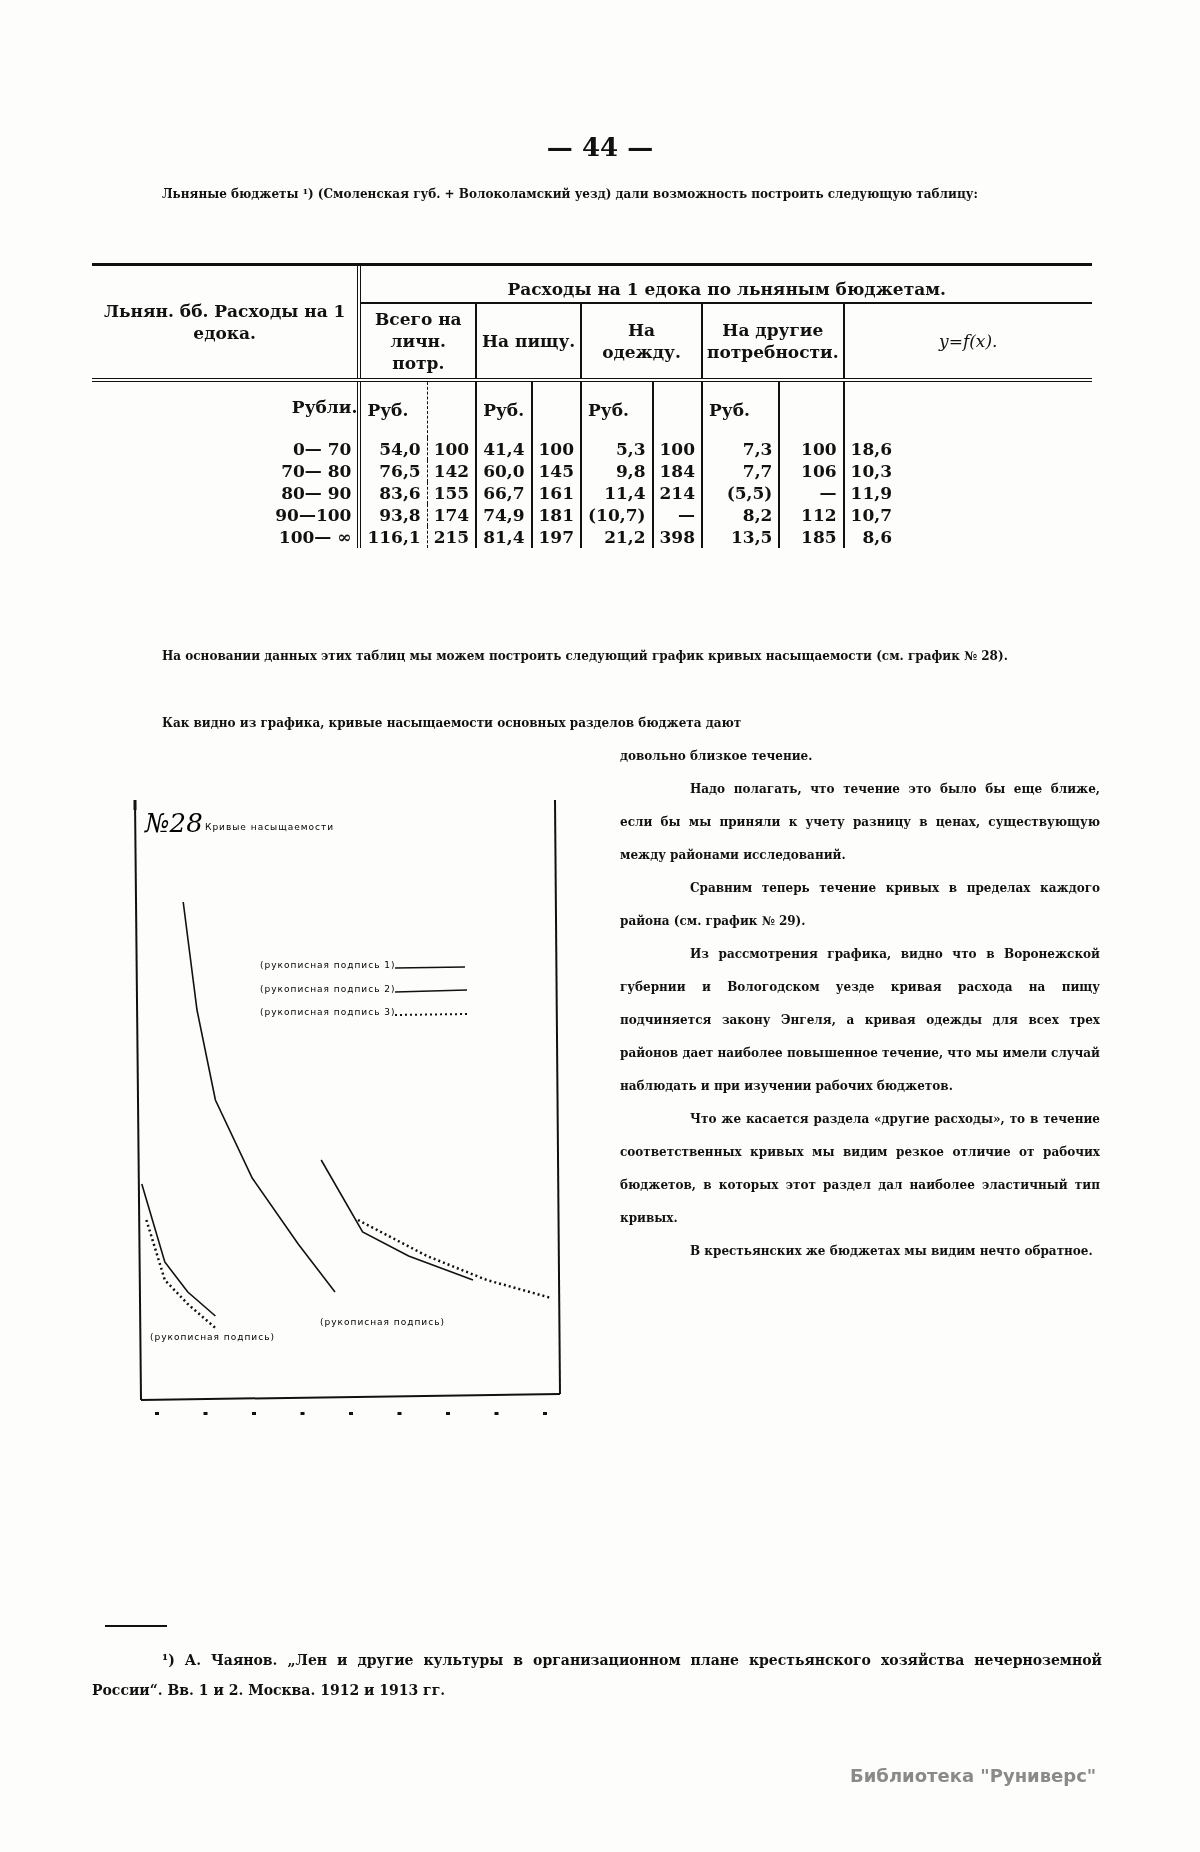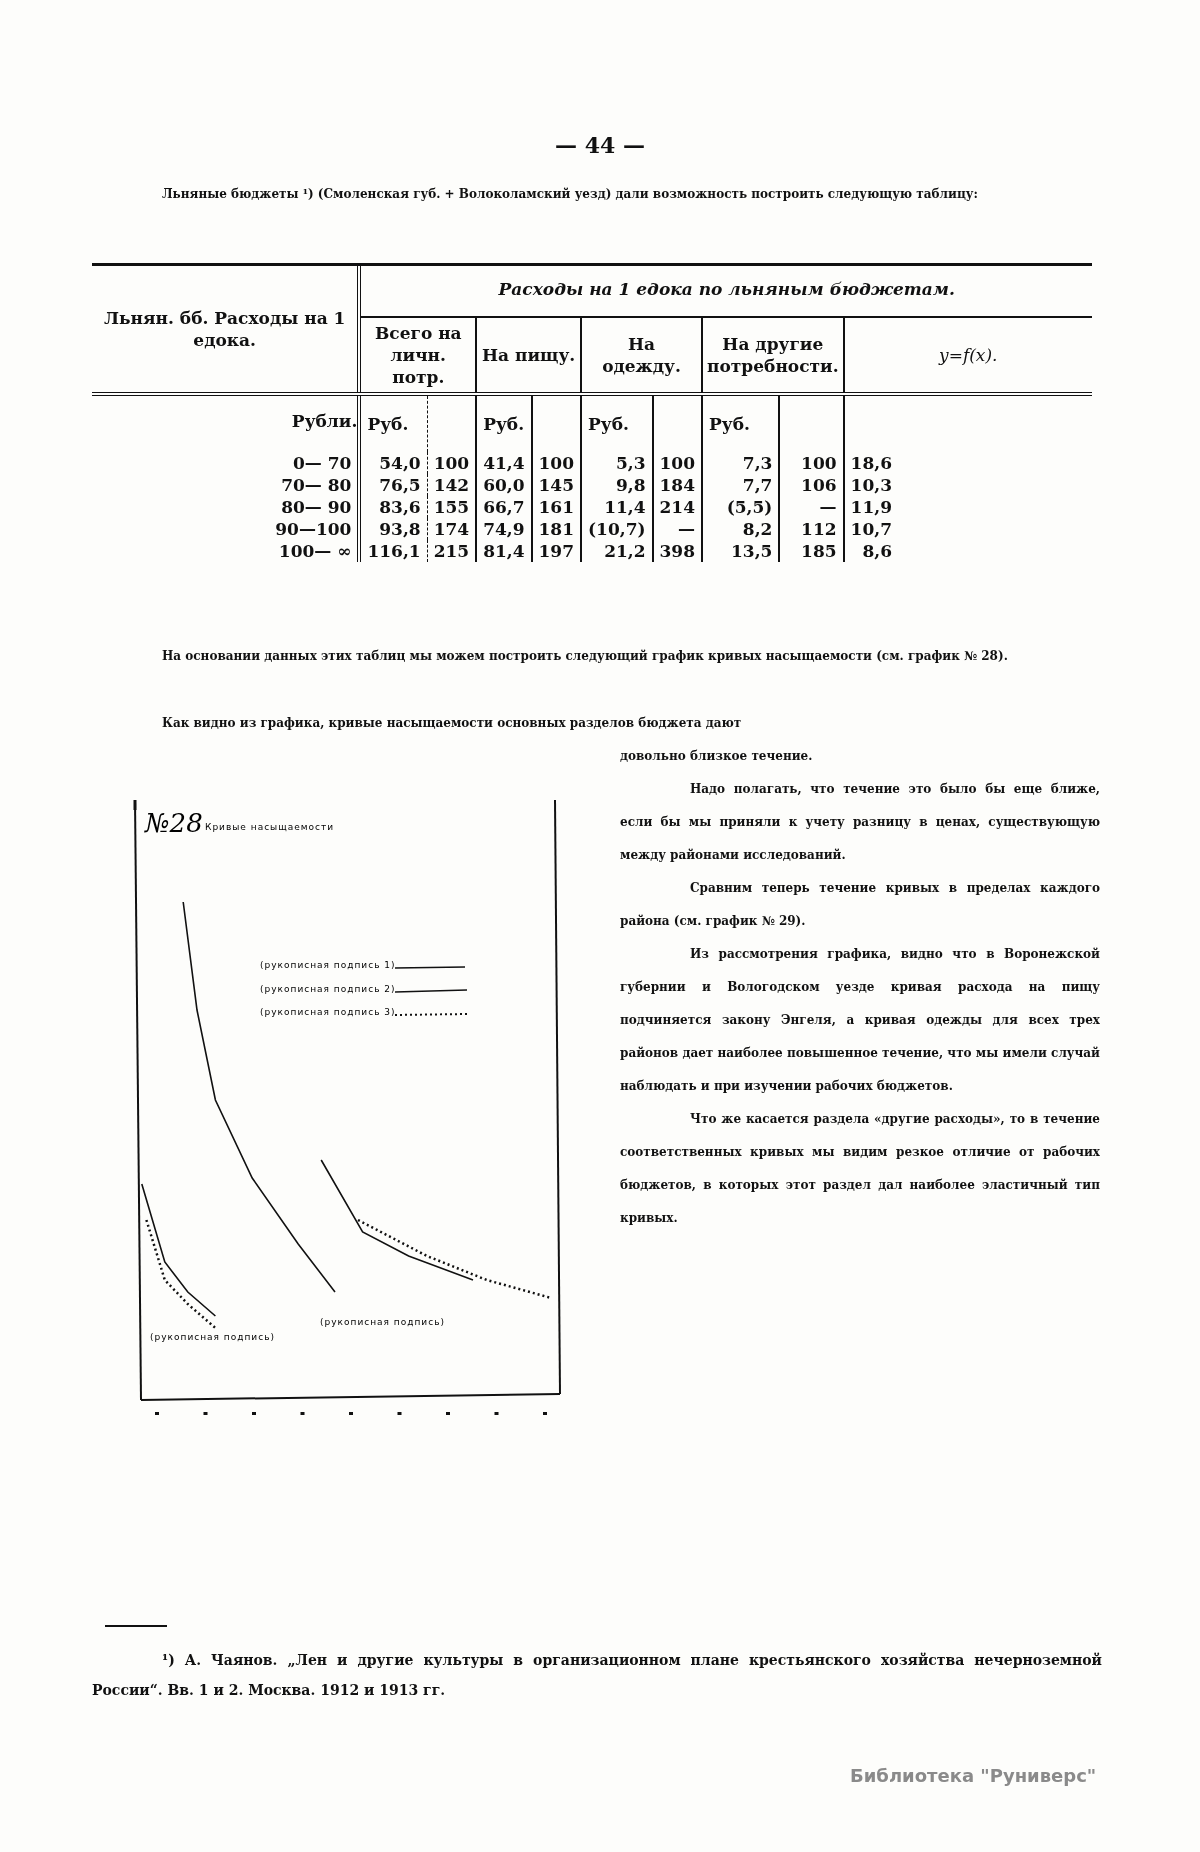--- a/index.html
+++ b/index.html
@@ -1,19 +1,19 @@
 <!DOCTYPE html>
 <html><head>
 <meta charset="utf-8">
 <style>
   html,body{margin:0;padding:0;background:#fdfdfb;}
   body{width:1200px;height:1852px;position:relative;overflow:hidden;
        font-family:"DejaVu Serif","Liberation Serif",serif;color:#111;}
   .abs{position:absolute;}
-  .pagenum{left:0;width:1200px;top:132px;text-align:center;font-size:22px;font-weight:bold;}
+  .pagenum{left:0;width:1200px;top:132px;text-align:center;font-size:26px;font-weight:bold;}
   .para{font-size:12px;line-height:33px;font-weight:bold;text-align:justify;}
   .intro{left:92px;top:178px;width:1000px;}
   .indent{text-indent:70px;}
   
   .tbl-wrap{left:92px;top:263px;width:1000px;}
   .rule-heavy{border-top:3px solid #111;}
   table.budget{width:100%;border-collapse:collapse;font-size:17px;}
   table.budget th{font-weight:bold;padding:4px 4px;text-align:center;line-height:22px;}
   table.budget td{padding:0 6px;line-height:22px;font-weight:bold;}
   .c-label{width:280px;text-align:center;}
@@ -45,21 +45,21 @@
 <div class="abs pagenum">— 44 —</div>
 
 <div class="abs para intro indent">Льняные бюджеты ¹) (Смоленская губ. + Волоколамский уезд) дали возможность построить следующую таблицу:</div>
 
 <div class="abs tbl-wrap">
   <div class="rule-heavy"></div>
   <table class="budget">
     <thead>
       <tr>
         <th class="c-label" rowspan="2" style="border-bottom:4px double #111;">Льнян. бб. Расходы на 1 едока.</th>
-        <th colspan="9" class="vdbl top-hdr" style="padding:12px 0 16px;font-style:italic;">Расходы на 1 едока по льняным бюджетам.</th>
+        <th colspan="9" class="vdbl top-hdr" style="padding:12px 0 2px;">Расходы на 1 едока по льняным бюджетам.</th>
       </tr>
       <tr class="hdr-bottom">
         <th colspan="2" class="vdbl">Всего на личн. потр.</th>
         <th colspan="2" class="vline">На пищу.</th>
         <th colspan="2" class="vline">На одежду.</th>
         <th colspan="2" class="vline">На другие потребности.</th>
         <th class="vline" style="font-style:italic;font-weight:normal;">y=f(x).</th>
       </tr>
     </thead>
     <tbody id="tbody">
@@ -153,20 +153,21 @@
 
 <div class="abs para p2 indent">На основании данных этих таблиц мы можем построить следующий график кривых насыщаемости (см. график № 28).</div>
 <div class="abs para p3-wrap indent">Как видно из графика, кривые насыщаемости основных разделов бюджета дают</div>
 
 <div class="abs para right-col" id="rightcol">
     <div>довольно близкое течение.</div>
     <div class="indent">Надо полагать, что течение это было бы еще ближе, если бы мы приняли к учету разницу в ценах, существующую между районами исследований.</div>
     <div class="indent">Сравним теперь течение кривых в пределах каждого района (см. график № 29).</div>
     <div class="indent">Из рассмотрения графика, видно что в Воронежской губернии и Вологодском уезде кривая расхода на пищу подчиняется закону Энгеля, а кривая одежды для всех трех районов дает наиболее повышенное течение, что мы имели случай наблюдать и при изучении рабочих бюджетов.</div>
     <div class="indent">Что же касается раздела «другие расходы», то в течение соответственных кривых мы видим резкое отличие от рабочих бюджетов, в которых этот раздел дал наиболее эластичный тип кривых.</div>
+    <div class="indent">В крестьянских же бюджетах мы видим нечто обратное.</div>
   </div>
 
 <div class="abs figure">
   <svg width="460" height="720" viewBox="0 0 460 720" id="figsvg">
     <line x1="30" y1="0" x2="36" y2="600" stroke="#111" stroke-width="2"></line>
     <line x1="30" y1="0" x2="30" y2="10" stroke="#111" stroke-width="3"></line>
     <line x1="450" y1="0" x2="455" y2="594" stroke="#111" stroke-width="2"></line>
     <line x1="36" y1="600" x2="455" y2="594" stroke="#111" stroke-width="2"></line>
     <text x="40" y="32" class="fig-title">№28</text>
     <text x="100" y="30" class="fig-scribble">Кривые насыщаемости</text>

